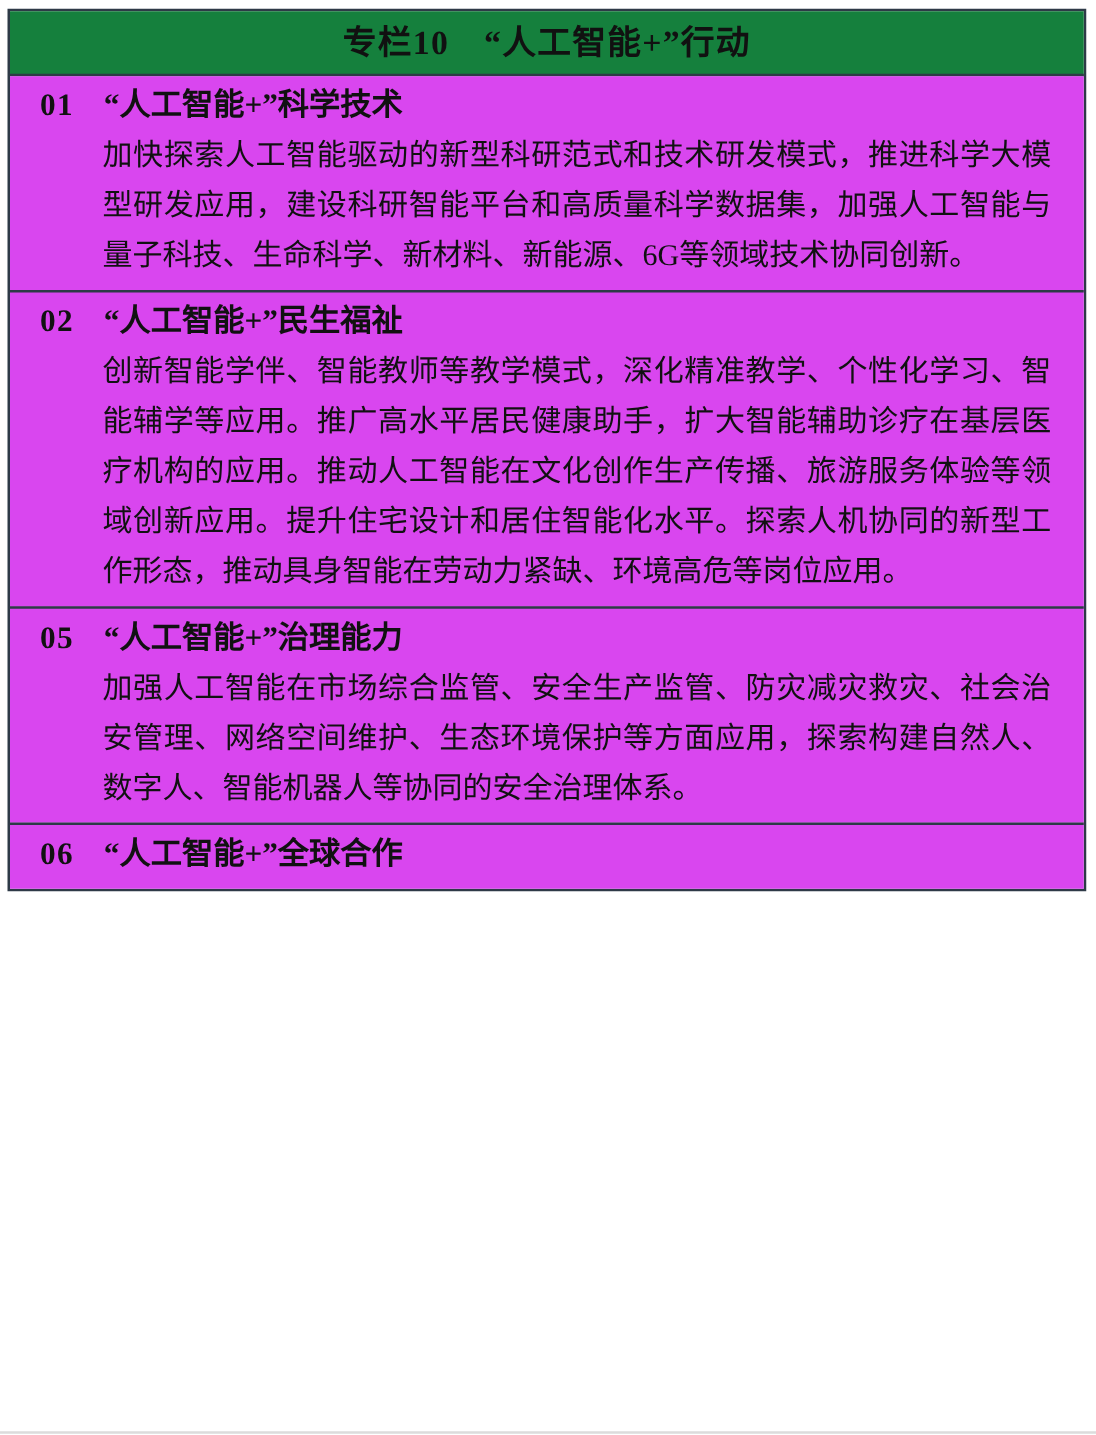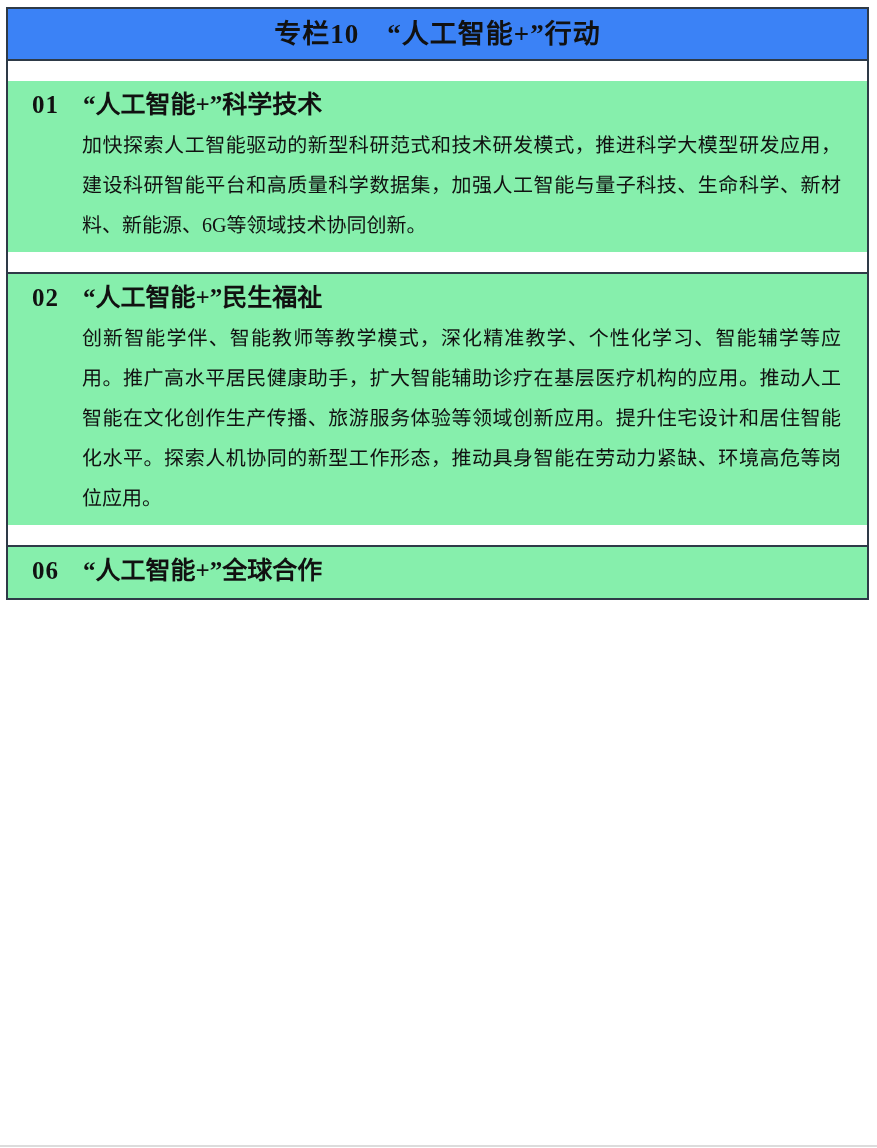--- a/index.html
+++ b/index.html
@@ -17,53 +17,52 @@
   }
   .panel {
     position: absolute;
     left: 6px;
     top: 7px;
     width: 863px;
     box-sizing: border-box;
     border: 2px solid #2e3a47;
   }
   .panel-header {
-    background: #3b82f6;
+    background: #15803d;
     height: 50px;
     line-height: 50px;
     text-align: center;
     font-weight: bold;
     font-size: 27px;
     border-bottom: 2px solid #2e3a47;
     letter-spacing: 1px;
   }
   .section {
-    background: #86efac;
+    background: #d946ef;
     padding: 4px 0 7px;
-    margin-top: 20px;
   }
   .section + .section {
     border-top: 2px solid #2e3a47;
   }
   .section-heading {
     font-weight: bold;
     font-size: 25px;
     line-height: 40px;
     padding-left: 24px;
   }
   .sec-num {
     display: inline-block;
     margin-right: 24px;
     letter-spacing: 1px;
     font-weight: bold;
   }
   .section-body {
     margin: 0;
     padding: 0 26px 0 74px;
-    font-size: 20px;
+    font-size: 24px;
     line-height: 40px;
     text-align: justify;
   }
   .page-edge {
     position: absolute;
     left: 0;
     bottom: 1px;
     width: 877px;
     height: 2px;
     background: #dcdcdc;
@@ -87,20 +86,26 @@
 
 
 
   <div class="section">
     <div class="section-heading">
       <span class="sec-num">02</span><span>“人工智能+”民生福祉</span>
     </div>
     <p class="section-body">创新智能学伴、智能教师等教学模式，深化精准教学、个性化学习、智能辅学等应用。推广高水平居民健康助手，扩大智能辅助诊疗在基层医疗机构的应用。推动人工智能在文化创作生产传播、旅游服务体验等领域创新应用。提升住宅设计和居住智能化水平。探索人机协同的新型工作形态，推动具身智能在劳动力紧缺、环境高危等岗位应用。</p>
   </div>
 
+  <div class="section">
+    <div class="section-heading">
+      <span class="sec-num">05</span><span>“人工智能+”治理能力</span>
+    </div>
+    <p class="section-body">加强人工智能在市场综合监管、安全生产监管、防灾减灾救灾、社会治安管理、网络空间维护、生态环境保护等方面应用，探索构建自然人、数字人、智能机器人等协同的安全治理体系。</p>
+  </div>
 
   <div class="section">
     <div class="section-heading">
       <span class="sec-num">06</span><span>“人工智能+”全球合作</span>
     </div>
 
   </div>
 
 </div>
 

